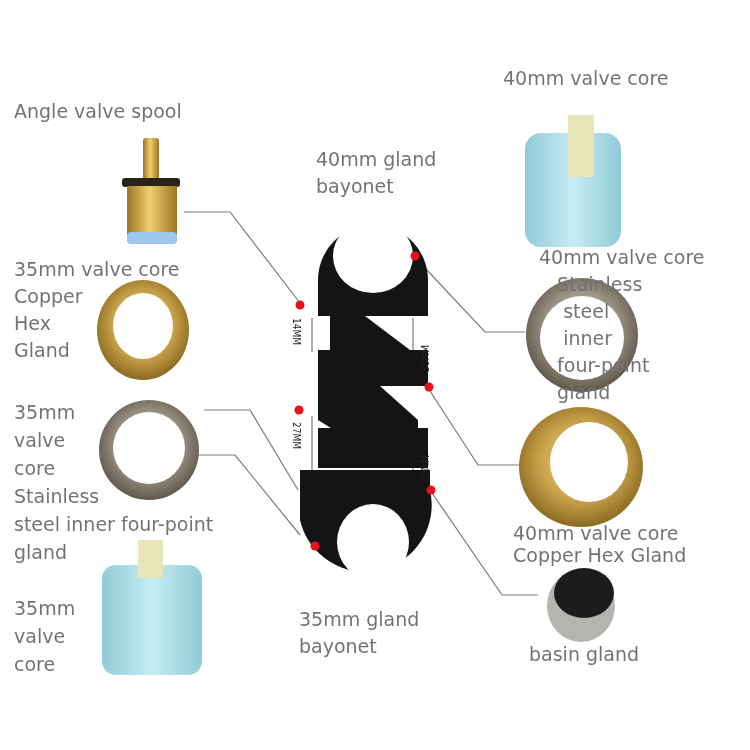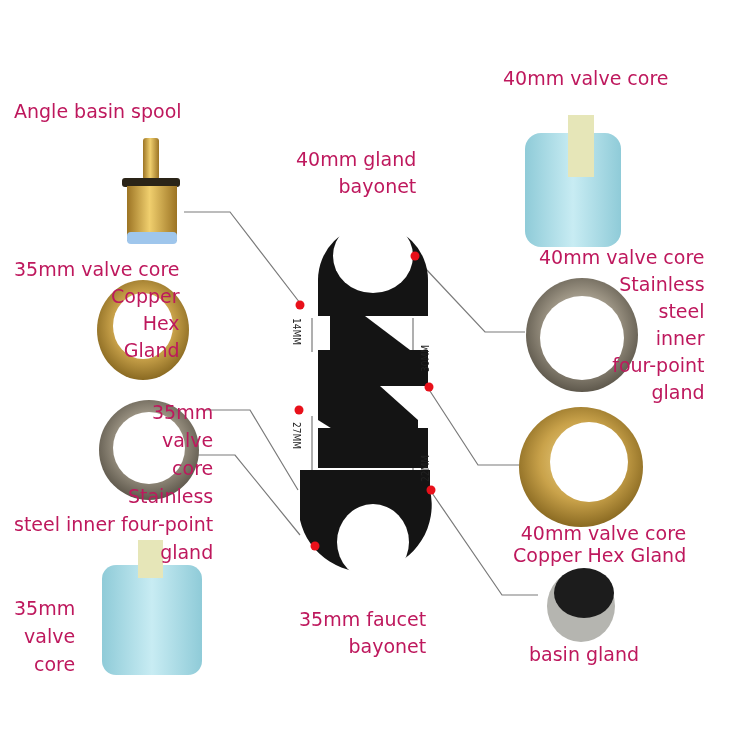--- a/index.html
+++ b/index.html
@@ -2,23 +2,22 @@
 <html><head>
 <meta charset="utf-8">
 <style>
   html, body { margin: 0; padding: 0; background: #ffffff; }
   body { width: 750px; height: 750px; position: relative; overflow: hidden; }
   .label {
     position: absolute;
     font-family: "DejaVu Sans", sans-serif;
     font-size: 19px;
     line-height: 27px;
-    color: #be185d;
+    color: #737373;
     white-space: pre;
-    text-align: right;
   }
   .dim {
     position: absolute;
     font-family: "DejaVu Sans Condensed", "DejaVu Sans", sans-serif;
     font-size: 10px;
     color: #222;
     transform-origin: left top;
     white-space: nowrap;
   }
   svg.overlay { position: absolute; left: 0; top: 0; }
@@ -126,40 +125,40 @@
     <ellipse cx="581" cy="606" rx="34" ry="36" fill="#b5b5b0"></ellipse>
     <ellipse cx="584" cy="593" rx="30" ry="25" fill="#1c1c1c"></ellipse>
   </g>
 </svg>
 
 <div class="dim" style="left:302px; top:320px; transform: rotate(90deg) translateX(-2px);">14MM</div>
 <div class="dim" style="left:302px; top:424px; transform: rotate(90deg) translateX(-2px);">27MM</div>
 <div class="dim" style="left:420px; top:372px; transform: rotate(-90deg);">30MM</div>
 <div class="dim" style="left:420px; top:482px; transform: rotate(-90deg);">22MM</div>
 
-<div class="label" style="left:14px; top:98px;">Angle basin spool</div>
-<div class="label" style="left:296px; top:146px;">40mm gland
+<div class="label" style="left:14px; top:98px;">Angle valve spool</div>
+<div class="label" style="left:316px; top:146px;">40mm gland
 bayonet</div>
 <div class="label" style="left:503px; top:65px;">40mm valve core</div>
 <div class="label" style="left:539px; top:244px; line-height:27px;">40mm valve core
    Stainless
     steel
     inner
    four-point
    gland</div>
 <div class="label" style="left:14px; top:256px;">35mm valve core
 Copper
 Hex
 Gland</div>
 <div class="label" style="left:14px; top:398px; line-height:28px;">35mm
 valve
 core
 Stainless
 steel inner four-point
 gland</div>
 <div class="label" style="left:513px; top:522px; line-height:22px;">40mm valve core
 Copper Hex Gland</div>
-<div class="label" style="left:299px; top:606px;">35mm faucet
+<div class="label" style="left:299px; top:606px;">35mm gland
 bayonet</div>
 <div class="label" style="left:14px; top:594px; line-height:28px;">35mm
 valve
 core</div>
 <div class="label" style="left:529px; top:641px;">basin gland</div>
 
 </body></html>

